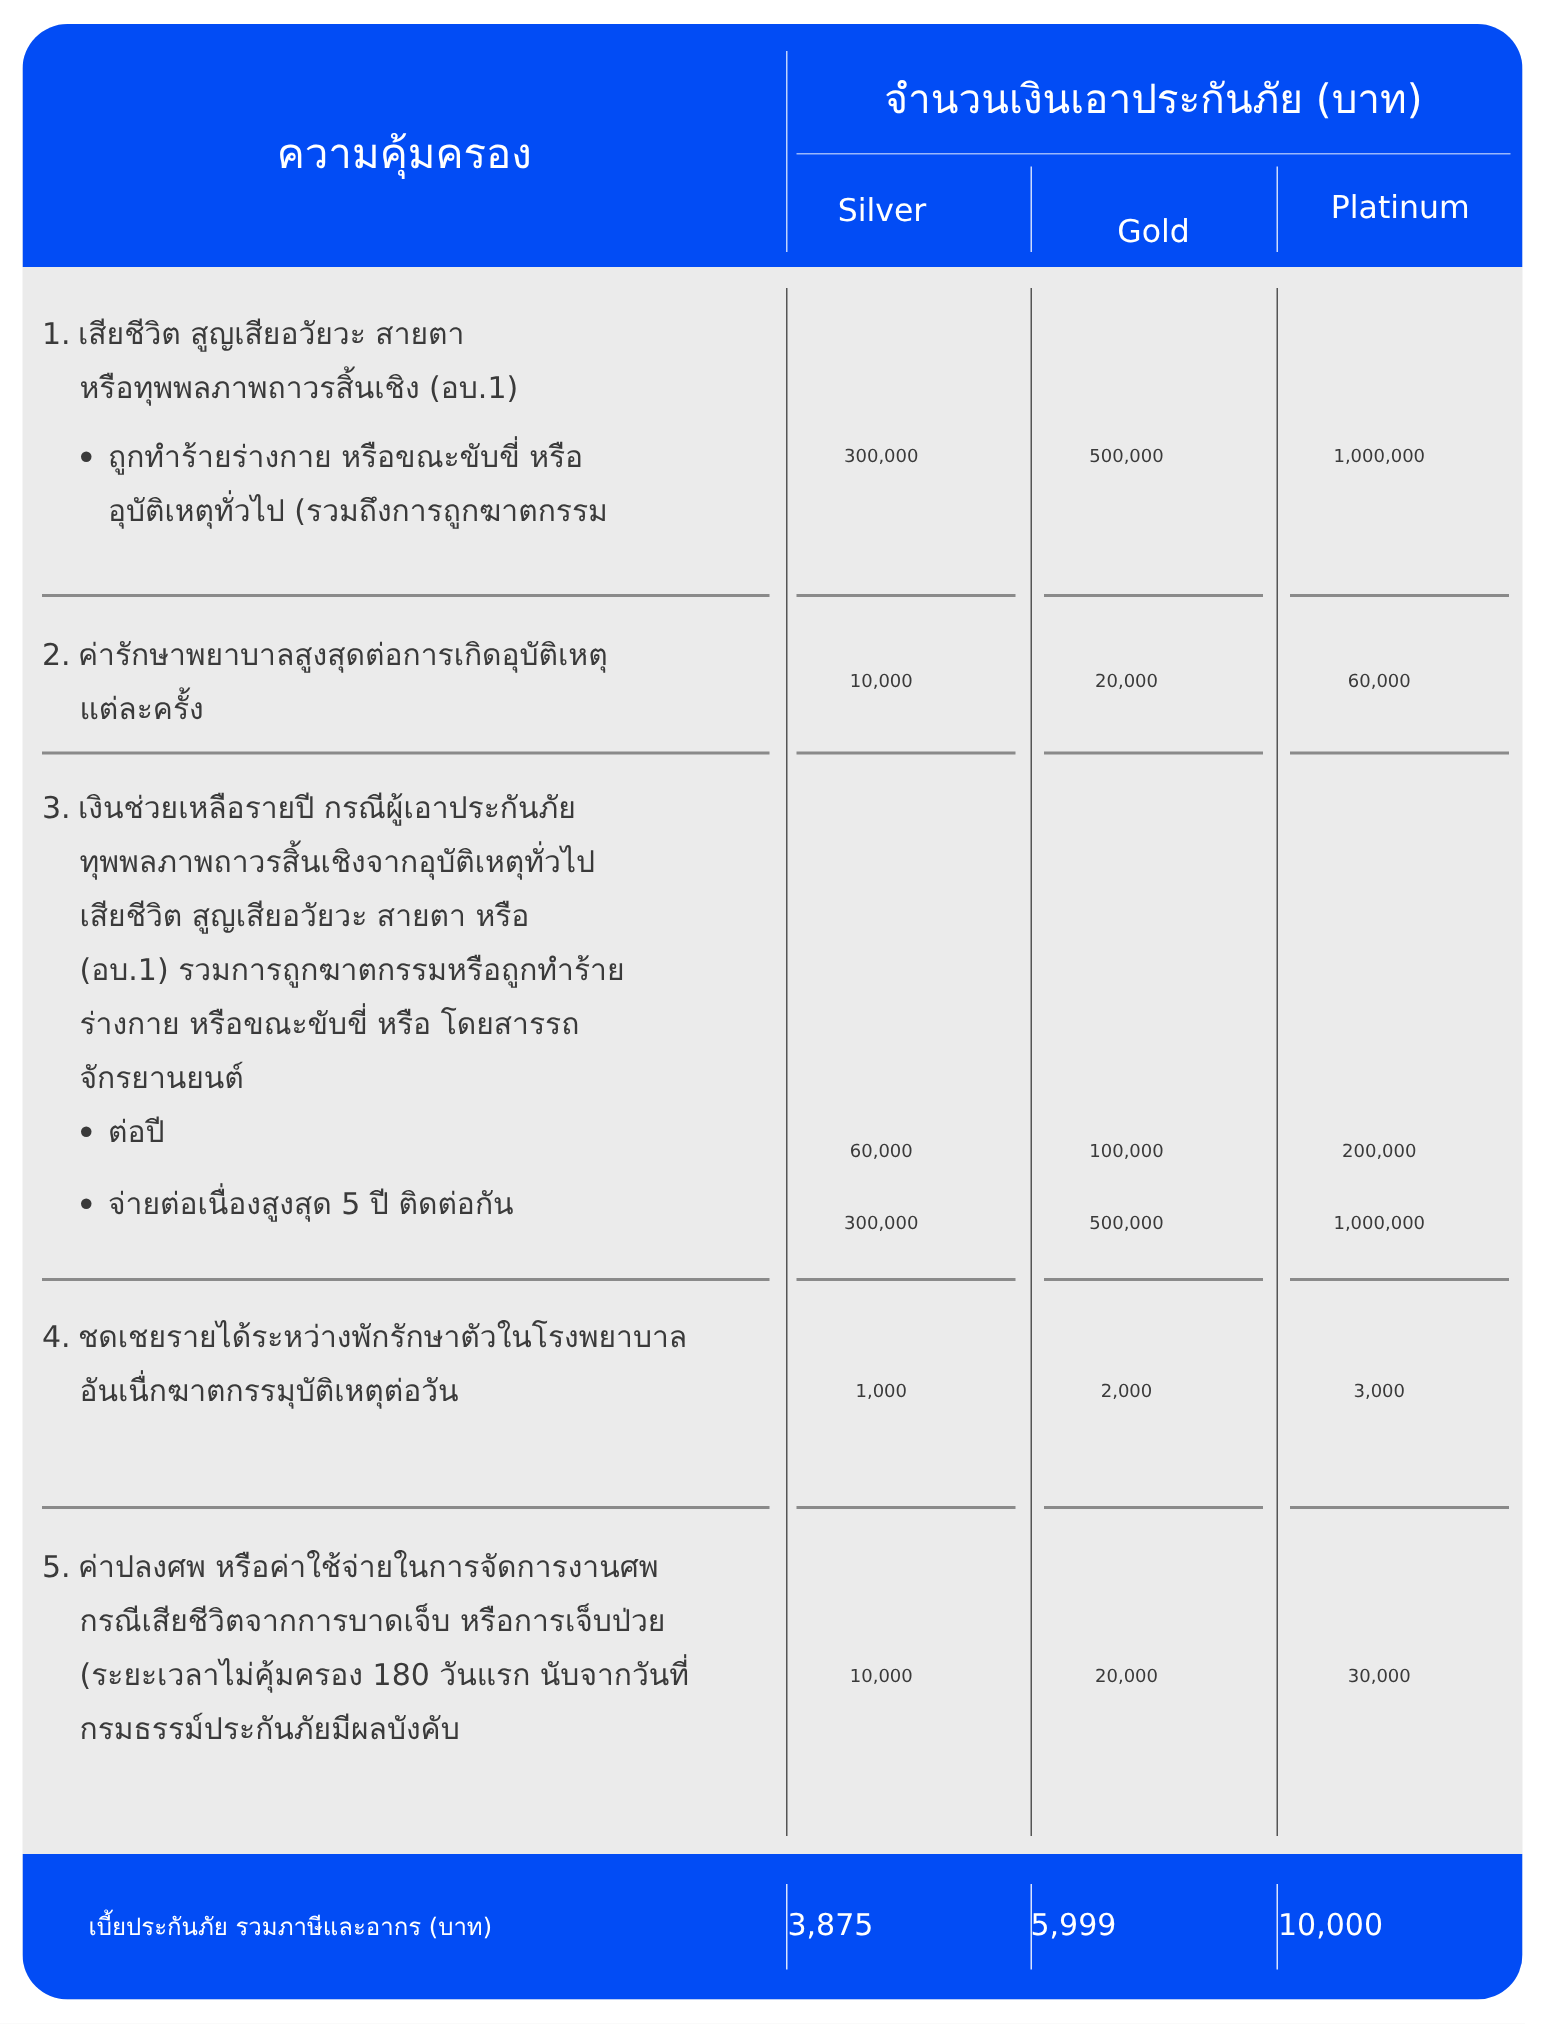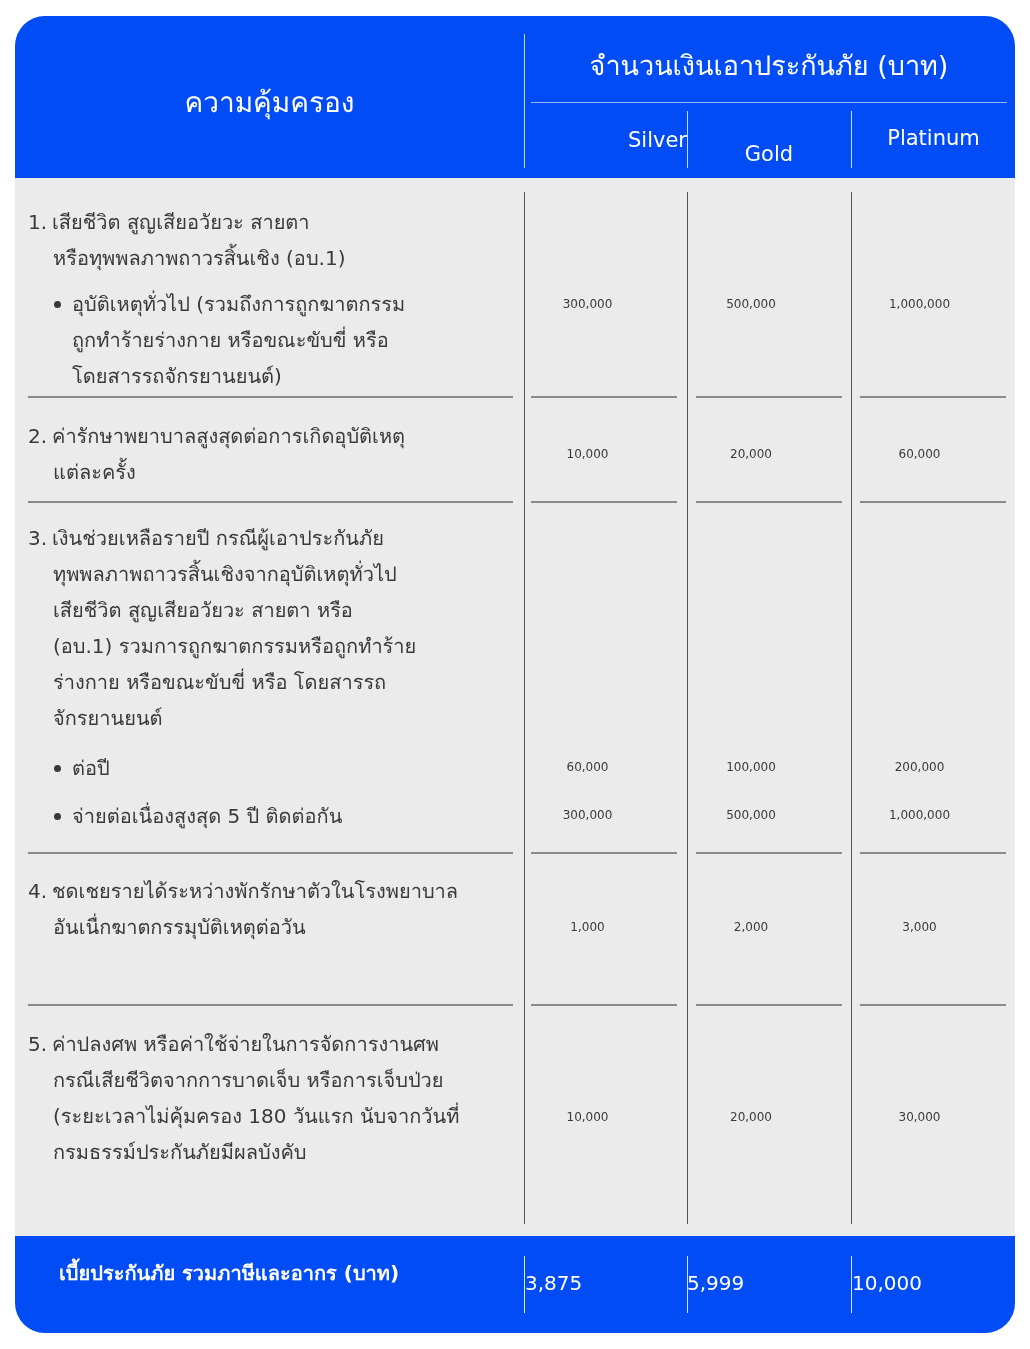--- a/index.html
+++ b/index.html
@@ -27,21 +27,21 @@
       position: absolute; left: 516px; top: 28px; width: 476px; text-align: center;
       font-size: 27px;
     }
     .hdr-hline {
       position: absolute; left: 516px; top: 86px; width: 476px; height: 1px;
       background: rgba(255,255,255,0.6);
     }
     .hdr-tier {
       position: absolute; top: 112px; font-size: 21px; text-align: center;
     }
-    .hdr-tier.t0 { left: 510px; width: 162px; text-align: right; }
+    .hdr-tier.t0 { left: 492px; width: 162px; }
     .hdr-tier.t1 { left: 672px; width: 164px; top: 126px; }
     .hdr-tier.t2 { left: 837px; width: 163px; top: 110px; }
     .hdr-sub-vline {
       position: absolute; top: 95px; width: 1px; height: 57px; background: rgba(255,255,255,0.8);
     }
 
     .body-vline {
       position: absolute; top: 176px; width: 1px; height: 1032px; background: #555;
     }
 
@@ -65,21 +65,21 @@
 
     .sep { position: absolute; height: 2px; background: #8a8a8a; }
     .sep.l { left: 13px; width: 485px; }
     .sep.s0 { left: 516px; width: 146px; }
     .sep.s1 { left: 681px; width: 146px; }
     .sep.s2 { left: 845px; width: 146px; }
 
     .footer {
       position: absolute; left: 0; top: 1220px; width: 1000px; height: 97px; background: #024cf5; color: #fff;
     }
-    .ft-label { position: absolute; left: 44px; top: 22px; font-size: 20px; line-height: 30px; font-weight: bold; }
+    .ft-label { position: absolute; left: 44px; top: 34px; font-size: 16px; line-height: 30px; }
     .ft-vline { position: absolute; top: 20px; width: 1px; height: 57px; background: rgba(255,255,255,0.85); }
     .ft-val { position: absolute; top: 32px; font-size: 20px; text-align: left; line-height: 30px; }
     .ft-val.c0 { left: 510px; width: 125px; }
     .ft-val.c1 { left: 672px; width: 128px; }
     .ft-val.c2 { left: 837px; width: 135px; }
   </style>
 </head>
 <body>
 
 <div class="card">
@@ -98,23 +98,22 @@
 
   <div class="body-vline" style="left:509px"></div>
   <div class="body-vline" style="left:672px"></div>
   <div class="body-vline" style="left:836px"></div>
 
   <div class="cov" style="top:188px">
     <div><span class="num">1.</span><span>เสียชีวิต สูญเสียอวัยวะ สายตา</span></div>
     <div class="line2">หรือทุพพลภาพถาวรสิ้นเชิง (อบ.1)</div>
     <div class="bullet" style="margin-top:10px">
       <span class="dot"></span>
+      <div class="btext">ถูกทำร้ายร่างกาย หรือขณะขับขี่ หรือ</div>
       <div class="btext">อุบัติเหตุทั่วไป (รวมถึงการถูกฆาตกรรม</div>
-      <div class="btext">ถูกทำร้ายร่างกาย หรือขณะขับขี่ หรือ</div>
-      <div class="btext">โดยสารรถจักรยานยนต์)</div>
     </div>
   </div>
   <div class="val c0" style="top:270px">300,000</div>
   <div class="val c1" style="top:270px">500,000</div>
   <div class="val c2" style="top:270px">1,000,000</div>
   <div class="sep l" style="top:380px"></div>
   <div class="sep s0" style="top:380px"></div>
   <div class="sep s1" style="top:380px"></div>
   <div class="sep s2" style="top:380px"></div>
 
@@ -130,21 +129,21 @@
   <div class="sep s1" style="top:485px"></div>
   <div class="sep s2" style="top:485px"></div>
 
   <div class="cov" style="top:504px">
     <div><span class="num">3.</span><span>เงินช่วยเหลือรายปี กรณีผู้เอาประกันภัย</span></div>
     <div class="line2">ทุพพลภาพถาวรสิ้นเชิงจากอุบัติเหตุทั่วไป</div>
     <div class="line2">เสียชีวิต สูญเสียอวัยวะ สายตา หรือ</div>
     <div class="line2">(อบ.1) รวมการถูกฆาตกรรมหรือถูกทำร้าย</div>
     <div class="line2">ร่างกาย หรือขณะขับขี่ หรือ โดยสารรถ</div>
     <div class="line2">จักรยานยนต์</div>
-    <div class="bullet" style="margin-top:14px">
+    <div class="bullet" style="">
       <span class="dot"></span>
       <div class="btext">ต่อปี</div>
     </div>
     <div class="bullet" style="margin-top:12px">
       <span class="dot"></span>
       <div class="btext">จ่ายต่อเนื่องสูงสุด 5 ปี ติดต่อกัน</div>
     </div>
   </div>
   <div class="val c0" style="top:733px">60,000</div>
   <div class="val c1" style="top:733px">100,000</div>

